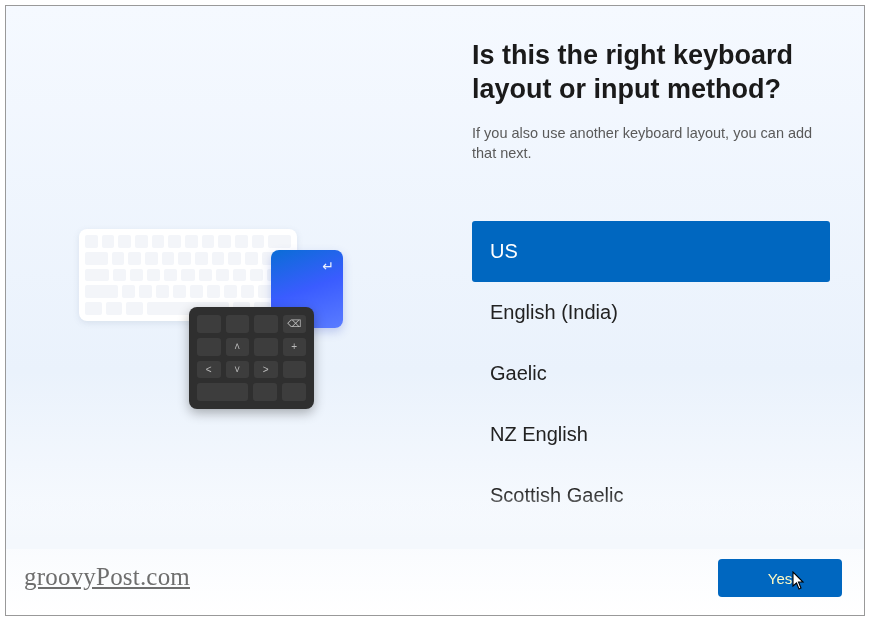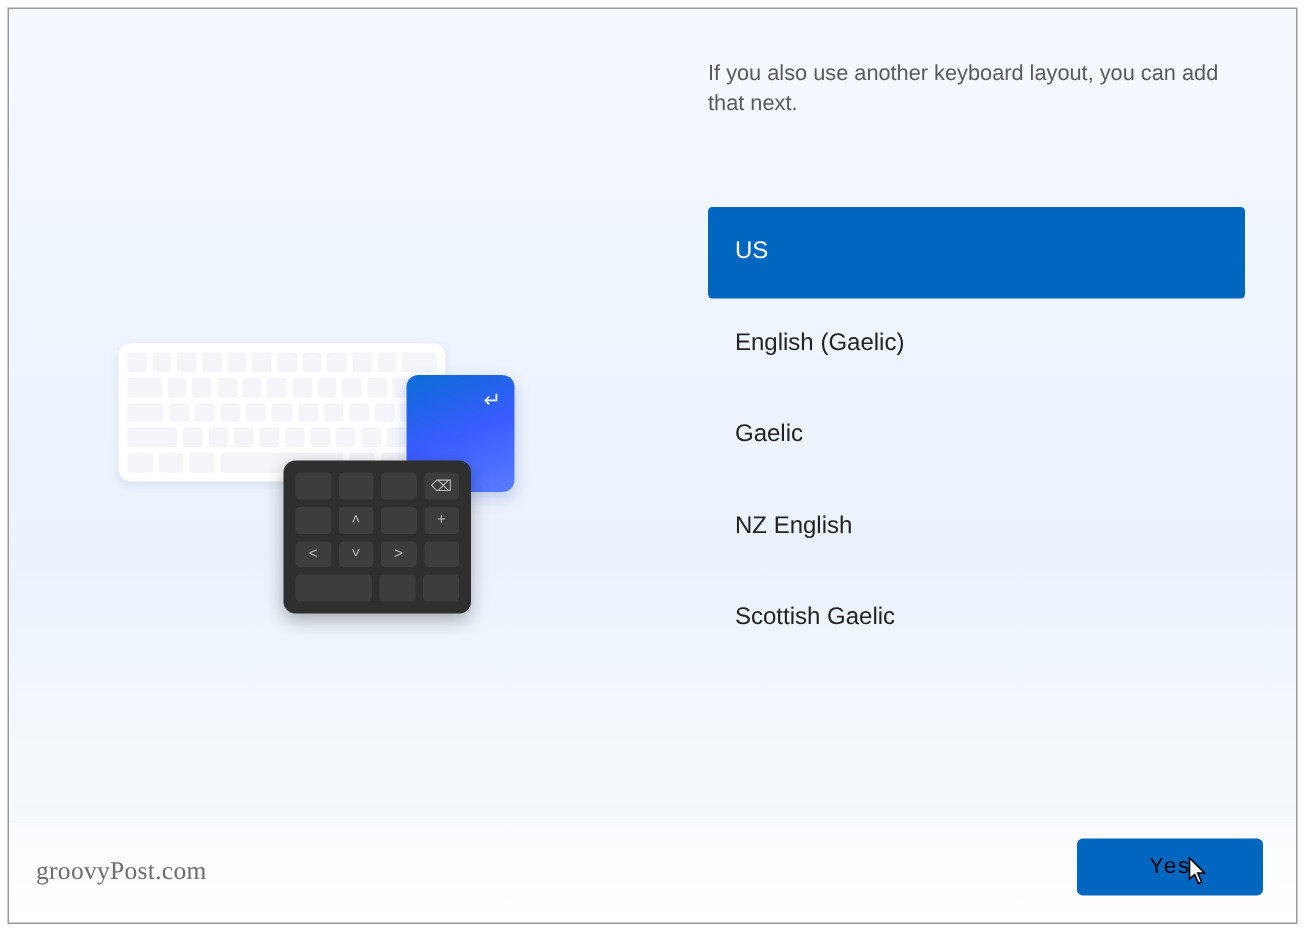--- a/index.html
+++ b/index.html
@@ -113,21 +113,21 @@
     .list {
       display: flex;
       flex-direction: column;
       overflow: hidden;
     }
     .list-item {
       height: 61px;
       display: flex;
       align-items: center;
       padding: 0 18px;
-      font-size: 16px;
+      font-size: 20px;
       color: #222;
       border-radius: 3px;
       cursor: pointer;
       flex-shrink: 0;
     }
     .list-item.selected {
       background: #0067c0;
       color: #fff;
     }
     .fade-bottom {
@@ -143,42 +143,43 @@
       left: 0; right: 0; bottom: 0;
       height: 70px;
     }
     .yes-btn {
       position: absolute;
       right: 22px;
       bottom: 18px;
       width: 124px;
       height: 38px;
       background: #0067c0;
-      color: #000000;
+      color: #fef9c3;
       border: none;
       border-radius: 4px;
       font-size: 15px;
-      font-family: Liberation Mono, monospace;
+      font-family: Liberation Sans, sans-serif;
       cursor: pointer;
     }
     .cursor {
       position: absolute;
       right: 58px;
       bottom: 24px;
       color: #000;
       pointer-events: none;
     }
     .watermark {
       position: absolute;
       left: 18px;
       bottom: 24px;
       font-family: Georgia, "Times New Roman", serif;
-      font-size: 17px;
+      font-size: 25px;
       color: #6e6e6e;
       letter-spacing: 0.2px;
+      text-decoration: underline;
     }
   </style>
 </head>
 <body>
 
 <div class="window">
 
   <div class="left-pane">
     <div class="illustration">
 
@@ -274,27 +275,28 @@
           <div class="dkey wider"></div>
             <div class="dkey"></div>
             <div class="dkey"></div>
         </div>
       </div>
 
     </div>
   </div>
 
   <div class="right-pane">
+    <h1 class="heading">Is this the right keyboard layout or input method?</h1>
     <p class="subtext">If you also use another keyboard layout, you can add that next.</p>
     <div class="list" id="layout-list">
         <div class="list-item selected">
           <span>US</span>
         </div>
         <div class="list-item">
-          <span>English (Gaelic)</span>
+          <span>English (India)</span>
         </div>
         <div class="list-item">
           <span>Gaelic</span>
         </div>
         <div class="list-item">
           <span>NZ English</span>
         </div>
         <div class="list-item">
           <span>Scottish Gaelic</span>
         </div>

